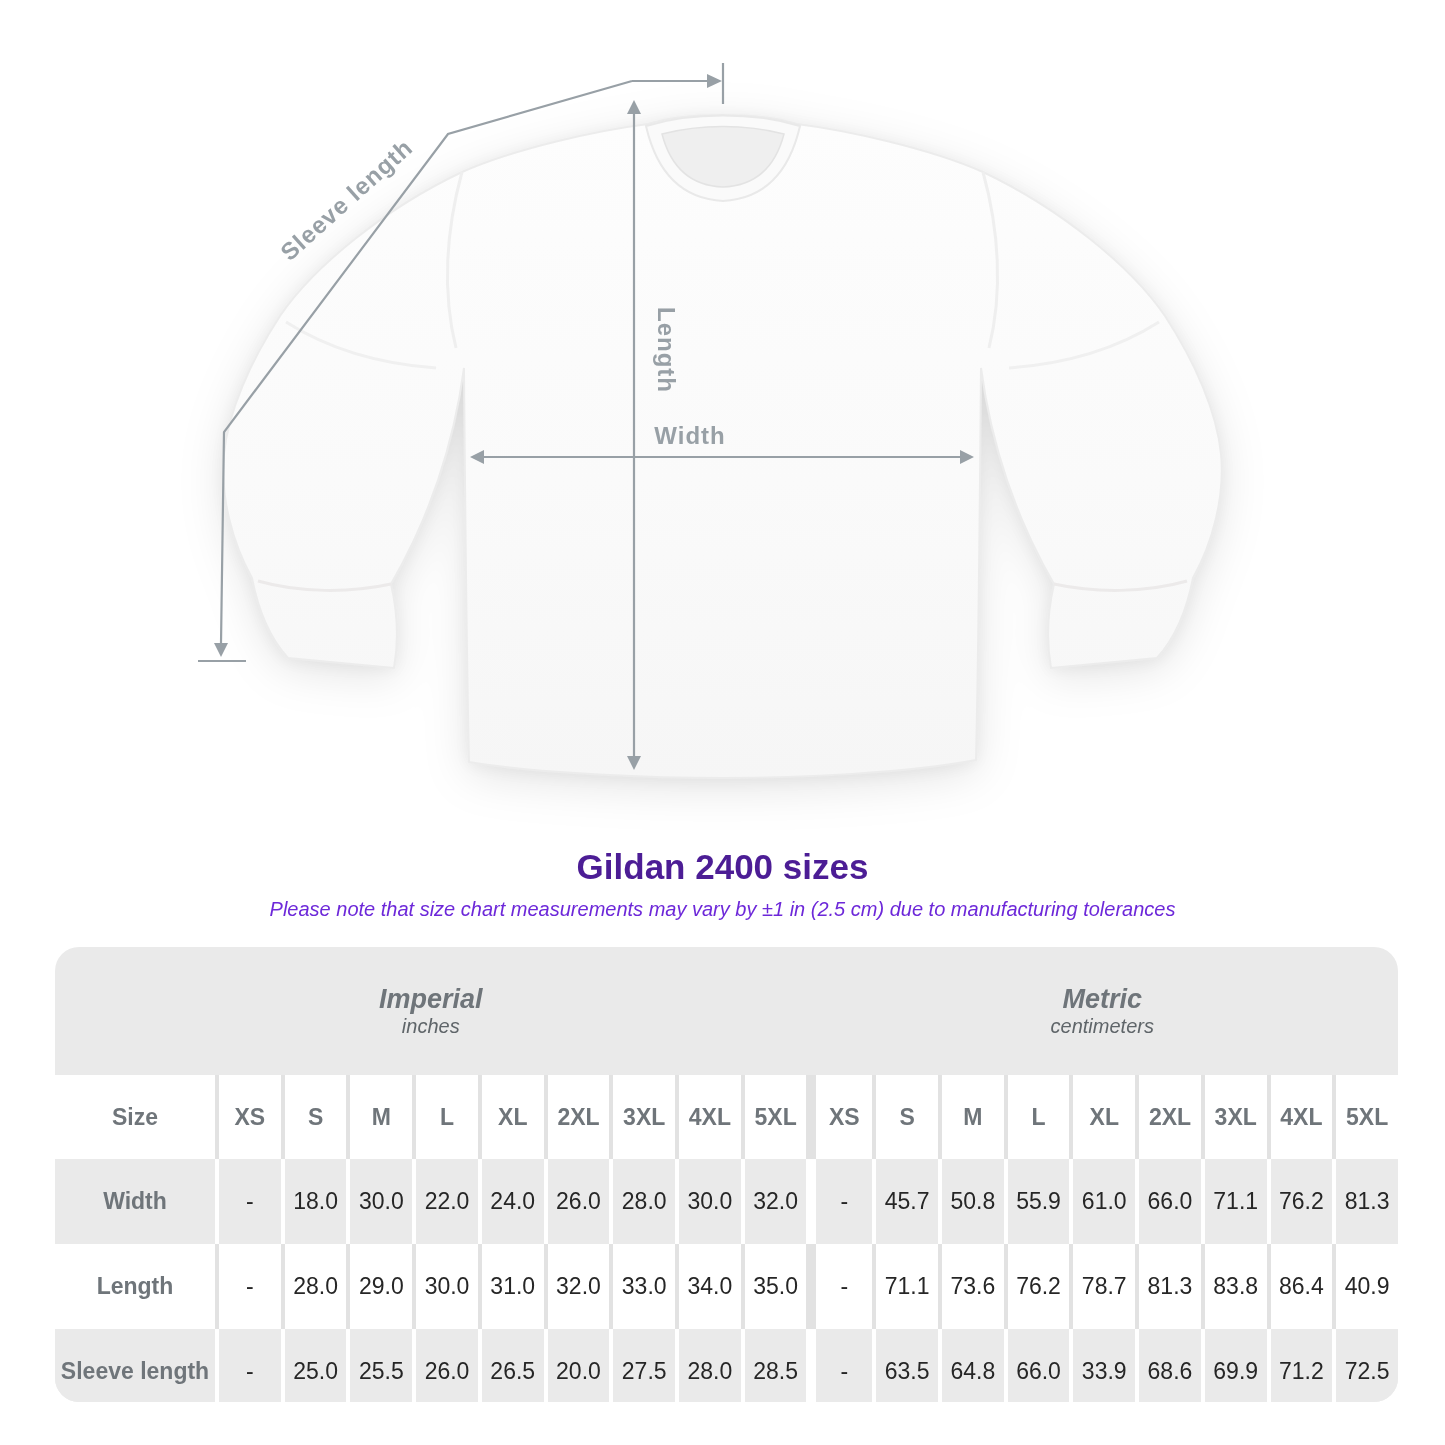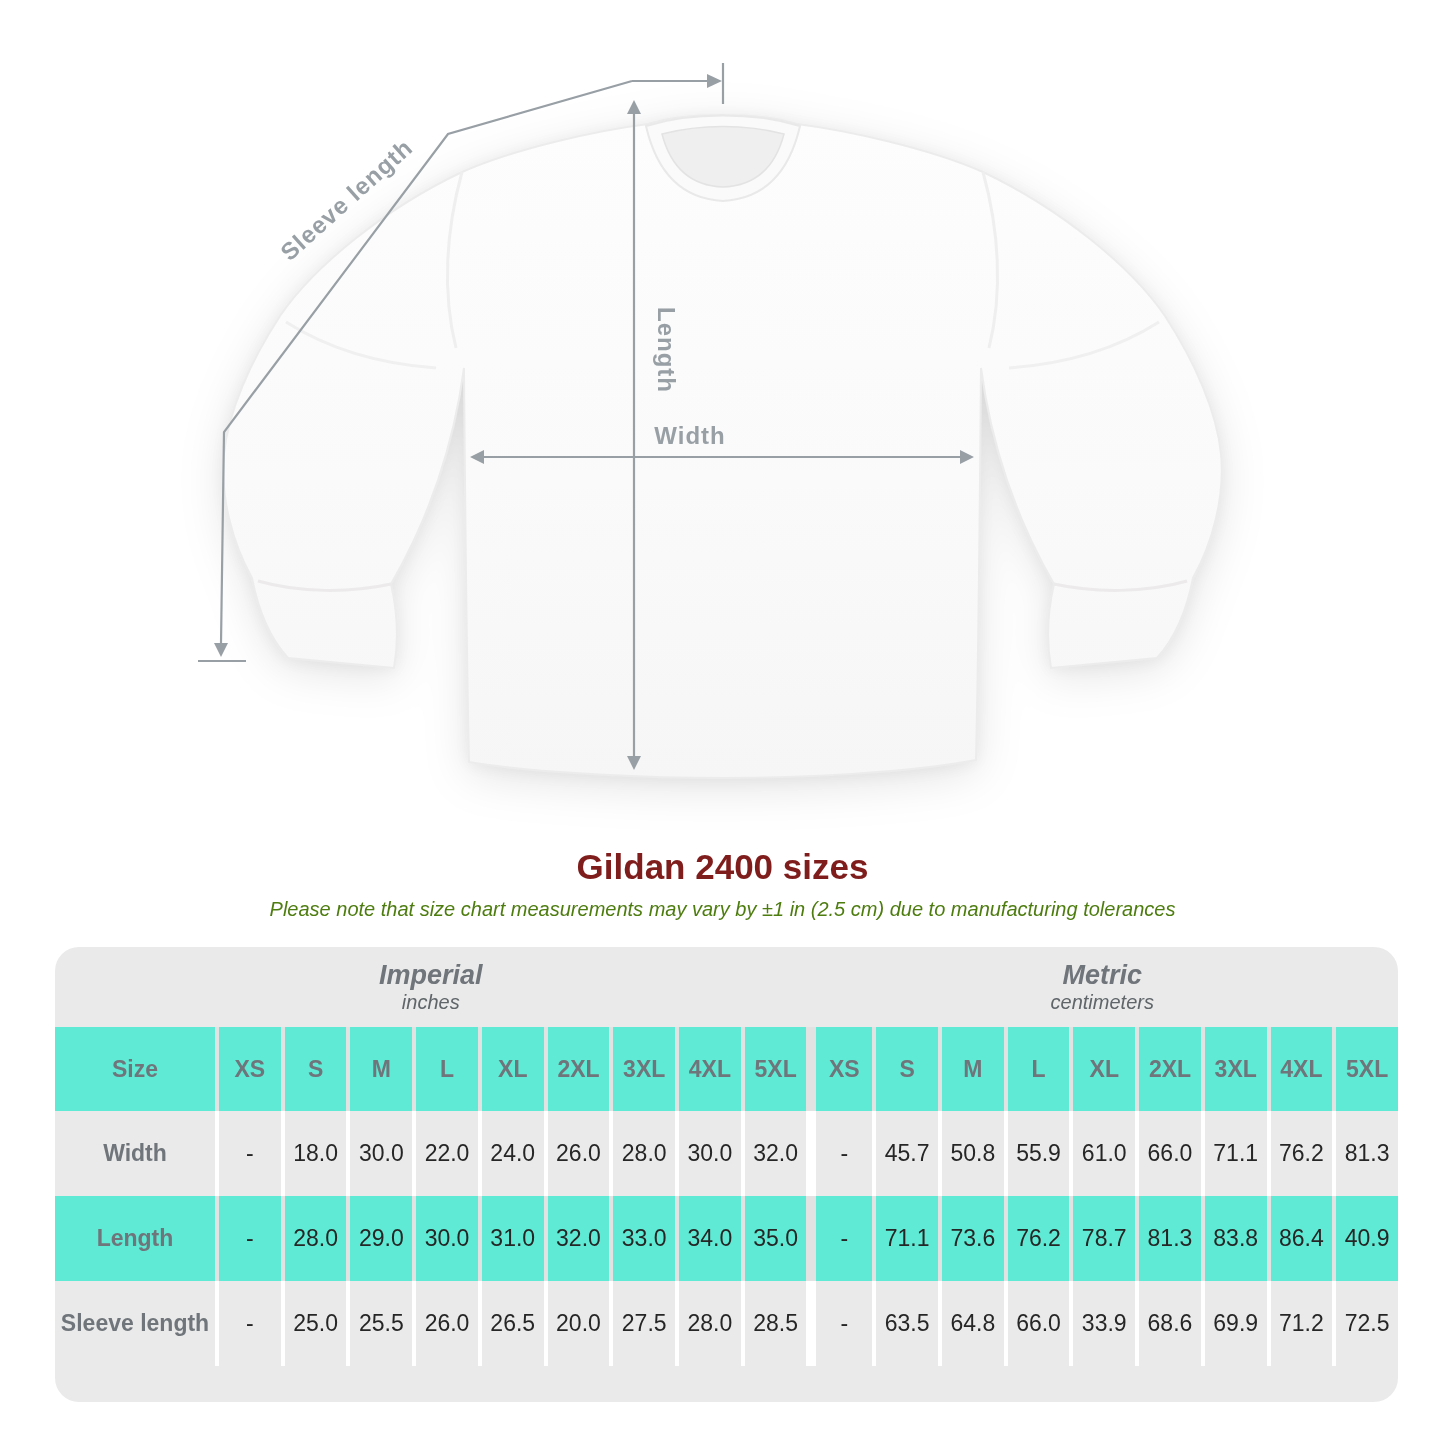--- a/index.html
+++ b/index.html
@@ -13,49 +13,49 @@
   .shirt-shadow{filter:drop-shadow(0 10px 22px rgba(0,0,0,0.10)) drop-shadow(0 2px 8px rgba(0,0,0,0.05));}
   .mline{stroke:#98a0a6;stroke-width:2.2;fill:none;}
   .mhead{fill:#98a0a6;stroke:none;}
   .mlabel{
     fill:#98a0a6;font-family:"Liberation Sans", sans-serif;font-weight:bold;
     font-size:24px;letter-spacing:1px;text-anchor:middle;
   }
   
   .heading{position:absolute;left:0;top:846px;width:1445px;text-align:center;}
   .heading h1{
-    margin:0;font-size:35px;line-height:42px;font-weight:bold;color:#7f1d1d;
+    margin:0;font-size:35px;line-height:42px;font-weight:bold;color:#4c1d95;
     font-family:"Liberation Sans", sans-serif;
   }
   .heading p{
-    margin:8px 0 12px 0;font-size:20px;line-height:26px;font-style:italic;color:#4d7c0f;
+    margin:8px 0 12px 0;font-size:20px;line-height:26px;font-style:italic;color:#6d28d9;
     font-family:"Liberation Sans", sans-serif;
   }
   
   .size-table{
     position:absolute;left:55px;top:947px;width:1343px;height:455px;
     background:#eaeaea;border-radius:24px;overflow:hidden;
   }
   .group-row{
-    display:grid;grid-template-columns:160px repeat(18,1fr);height:80px;align-items:center;
+    display:grid;grid-template-columns:160px repeat(18,1fr);height:128px;align-items:center;
   }
   .group{grid-row:1;text-align:center;}
   .group.imperial{grid-column:1 / 11;}
   .group.metric{grid-column:11 / 20;}
   .g-title{font-size:27px;font-weight:bold;font-style:italic;color:#6f757a;}
   .g-sub{font-size:20px;font-style:italic;color:#5f6569;}
   .trow{
     display:grid;grid-template-columns:160px repeat(18,1fr);height:85px;
   }
   .trow.thead{height:84px;}
   .trow .cell{
     display:flex;align-items:center;justify-content:center;
     font-size:23px;color:#262626;
   }
-  .trow.white{background:#5eead4;}
+  .trow.white{background:#ffffff;}
   .trow.gray{background:#eaeaea;}
   .trow.white .cell + .cell{border-left:4px solid #e2e2e2;}
   .trow.gray  .cell + .cell{border-left:4px solid #ffffff;}
   .trow.white .cell:nth-child(11){border-left-width:10px;}
   .trow.gray  .cell:nth-child(11){border-left-width:10px;}
   .cell.label-cell, .cell.size-cell{
     font-weight:bold;color:#6f757a;font-size:23px;
   }
 </style>
 </head>

